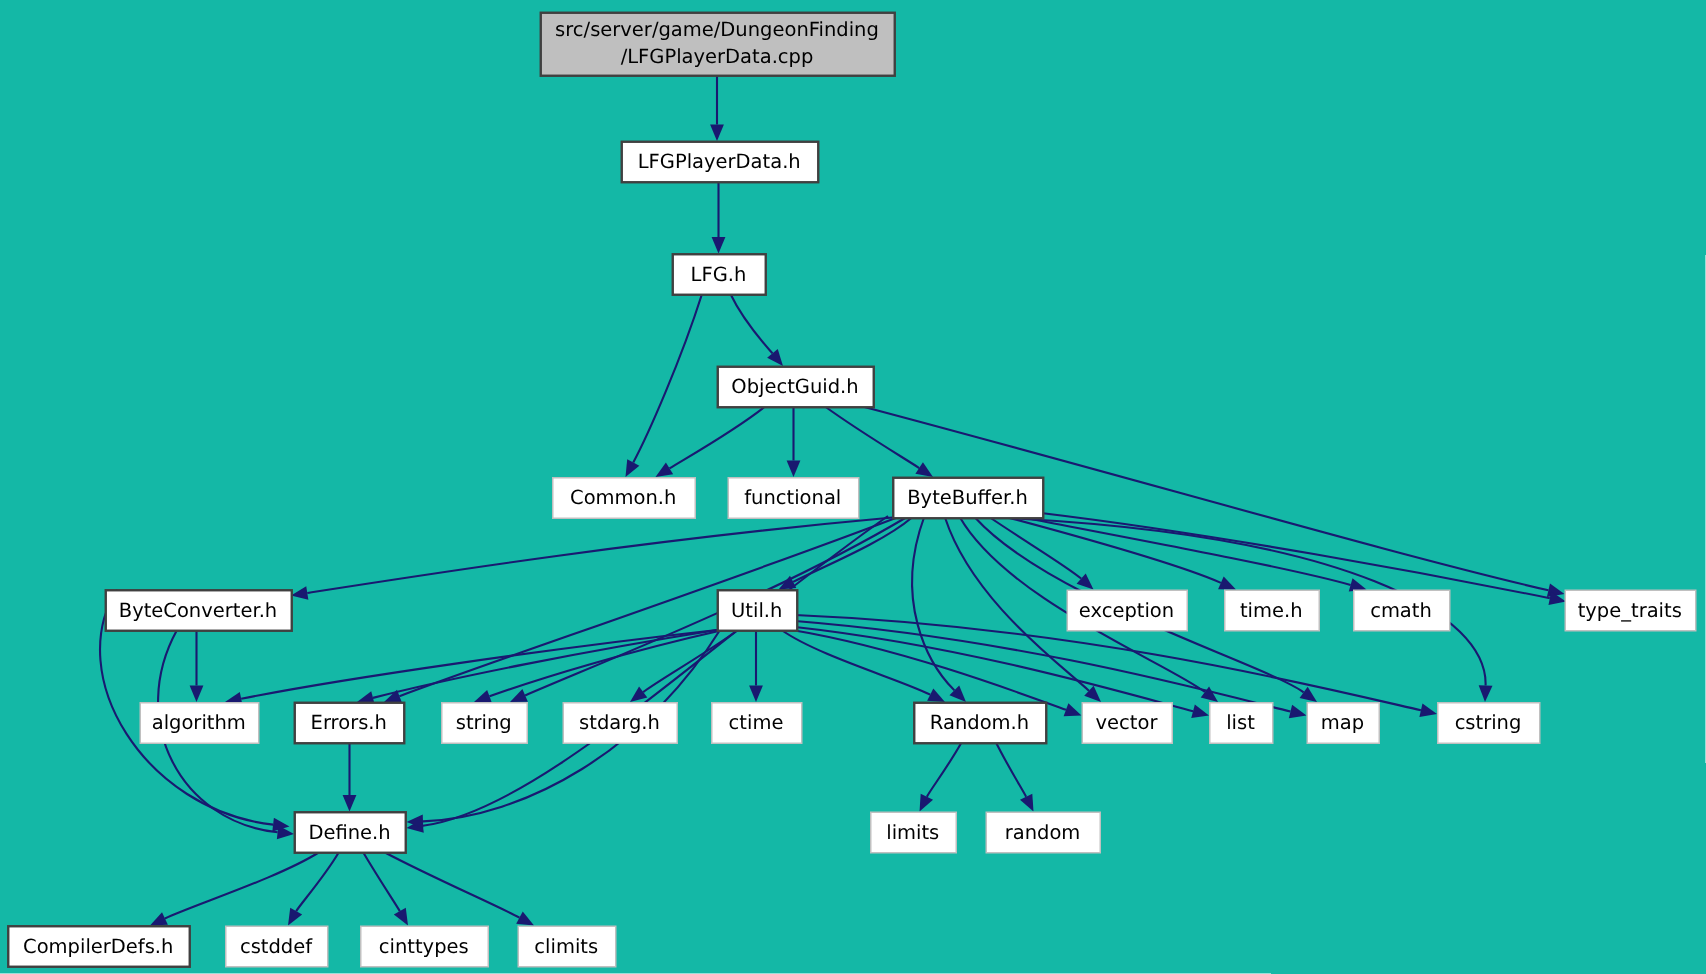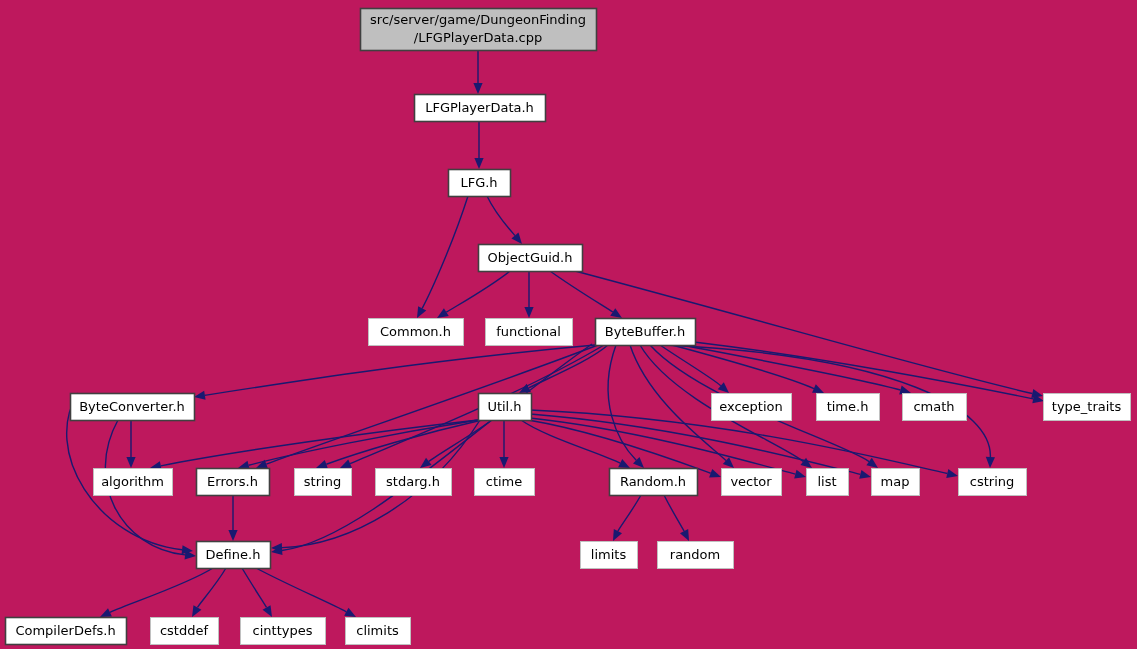--- a/index.html
+++ b/index.html
@@ -4,21 +4,21 @@
 <style>
   html, body {
     margin: 0;
     padding: 0;
     background: #ffffff;
   }
   #graph-root {
     position: relative;
     width: 1137px;
     height: 649px;
-    background: #be185d;
+    background: #14b8a6;
     font-family: "DejaVu Sans", sans-serif;
     overflow: hidden;
   }
   svg#graph-svg {
     position: absolute;
     left: 0;
     top: 0;
     width: 1137px;
     height: 649px;
   }

